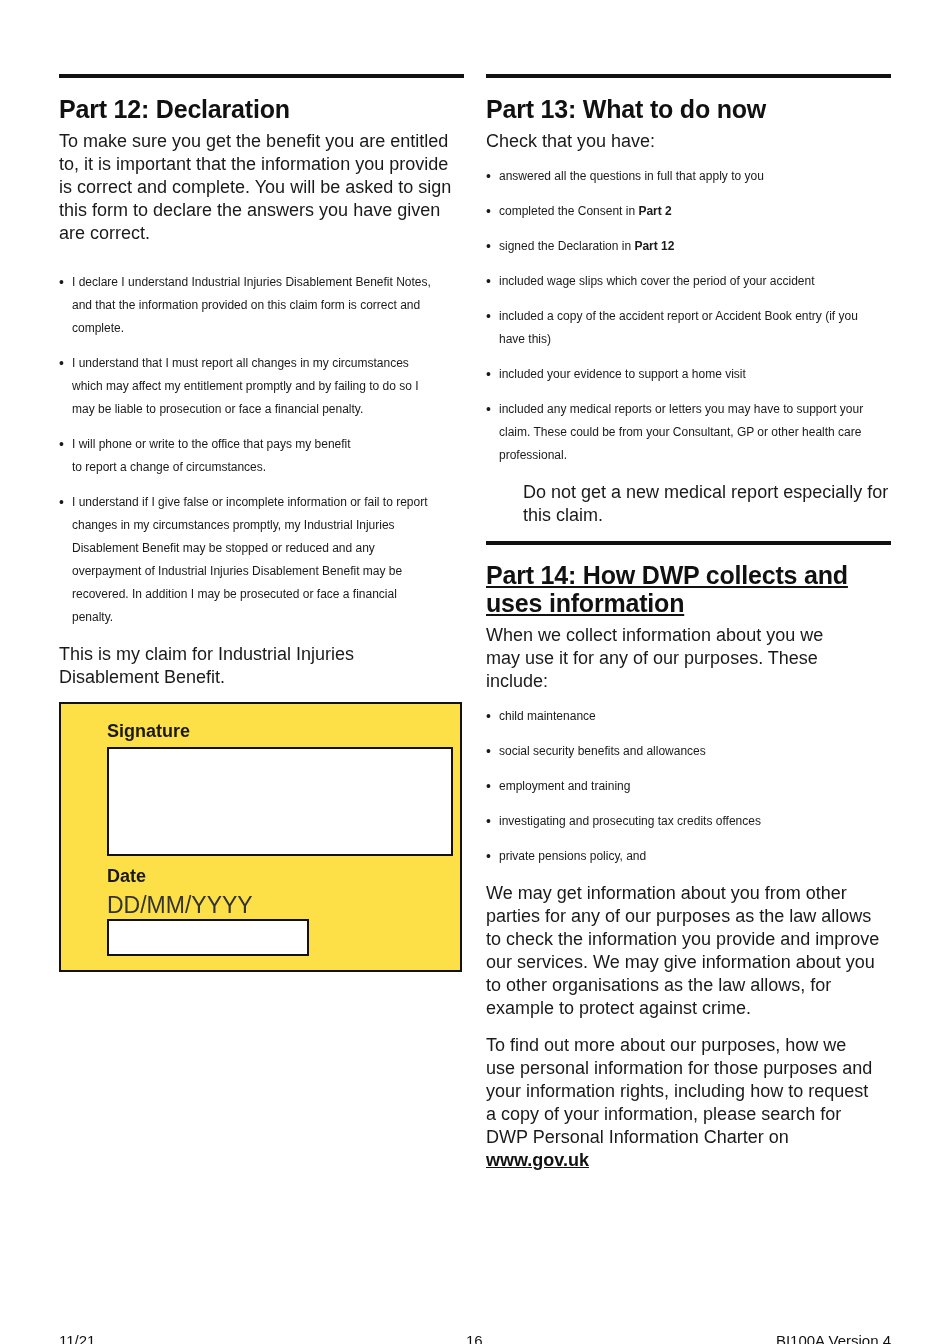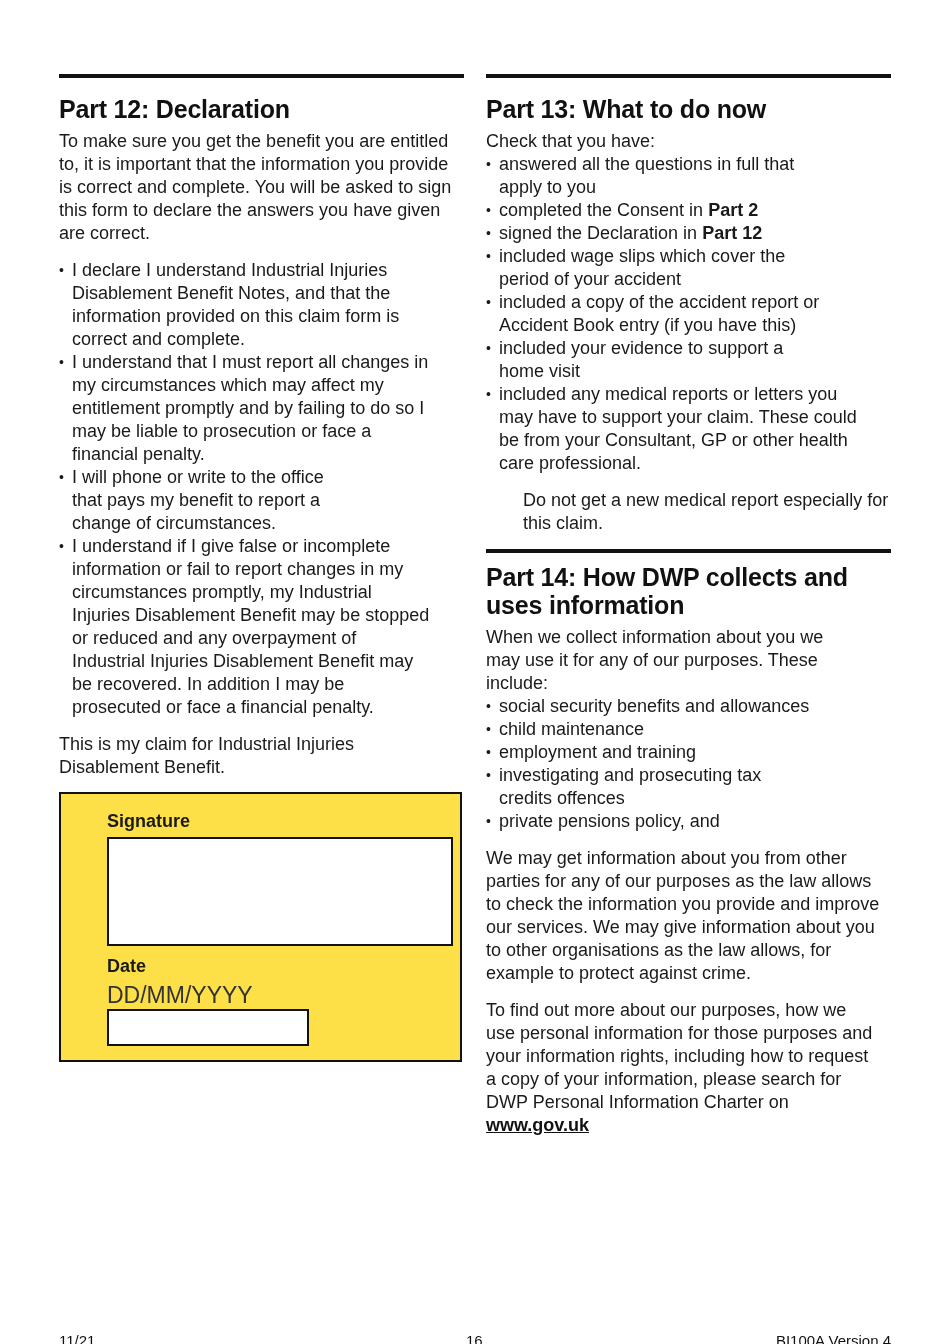--- a/index.html
+++ b/index.html
@@ -4,24 +4,24 @@
 <style>
   html, body { margin: 0; padding: 0; background: #ffffff; }
   body { width: 950px; height: 1344px; position: relative; overflow: hidden;
          font-family: "Liberation Sans", sans-serif; color: #1a1a1a; }
   .col { position: absolute; top: 74px; }
   .col-left { left: 59px; width: 405px; }
   .col-right { left: 486px; width: 405px; }
   .rule { height: 4px; background: #111111; }
   h2 { margin: 0; font-size: 25px; font-weight: bold; line-height: 28px; color: #111; letter-spacing: -0.2px; }
   .h-part12, .h-part13 { padding-top: 17px; }
-  .h-part14 { padding-top: 10px; }
+  .h-part14 { padding-top: 16px; text-decoration: underline; }
   p { margin: 0; font-size: 18px; line-height: 23px; }
   ul { margin: 0; padding: 0; list-style: none; }
-  li { font-size: 18px; line-height: 23px; padding-left: 13px; position: relative; }
+  li { font-size: 12px; line-height: 23px; padding-left: 13px; position: relative; margin-top: 12px; }
   li::before { content: "\2022"; position: absolute; left: 0; top: 0; font-size: 14px; }
   .gap-s { height: 14px; }
   .gap-m { height: 14px; }
   b { font-weight: bold; }
   .sigbox { margin-top: 13px; width: 403px; height: 270px; background: #fde047; border: 2px solid #111; box-sizing: border-box; position: relative; }
   .sig-label { position: absolute; left: 46px; top: 17px; font-size: 18px; font-weight: bold; }
   .sig-field { position: absolute; left: 46px; top: 43px; width: 346px; height: 109px; background: #fff; border: 2px solid #111; box-sizing: border-box; }
   .date-label { position: absolute; left: 46px; top: 162px; font-size: 18px; font-weight: bold; }
   .date-hint { position: absolute; left: 46px; top: 188px; font-size: 23px; color: #333; }
   .date-field { position: absolute; left: 46px; top: 215px; width: 202px; height: 37px; background: #fff; border: 2px solid #111; box-sizing: border-box; }
@@ -74,22 +74,22 @@
   </ul>
   <div class="gap-m"></div>
   <p style="width:375px;margin-left:37px;">Do not get a new medical report especially for this claim.</p>
 
   <div style="height:14px"></div>
   <div class="rule"></div>
   <h2 class="h-part14" style="width:400px;">Part 14: How DWP collects and uses information</h2>
   <div style="height:7px"></div>
   <p style="width:345px;">When we collect information about you we may use it for any of our purposes. These include:</p>
   <ul style="width:360px;">
+    <li>child maintenance</li>
     <li>social security benefits and allowances</li>
-    <li>child maintenance</li>
     <li>employment and training</li>
     <li style="width:300px;">investigating and prosecuting tax credits offences</li>
     <li>private pensions policy, and</li>
   </ul>
   <div class="gap-m"></div>
   <p style="width:405px;">We may get information about you from other parties for any of our purposes as the law allows to check the information you provide and improve our services. We may give information about you to other organisations as the law allows, for example to protect against crime.</p>
   <div class="gap-m"></div>
   <p style="width:390px;"><span>To find out more about our purposes, how we use personal information for those purposes and your information rights, including how to request a copy of your information, please search for DWP Personal Information Charter on </span><a class="link" href="#">www.gov.uk</a></p>
 </div>
 

